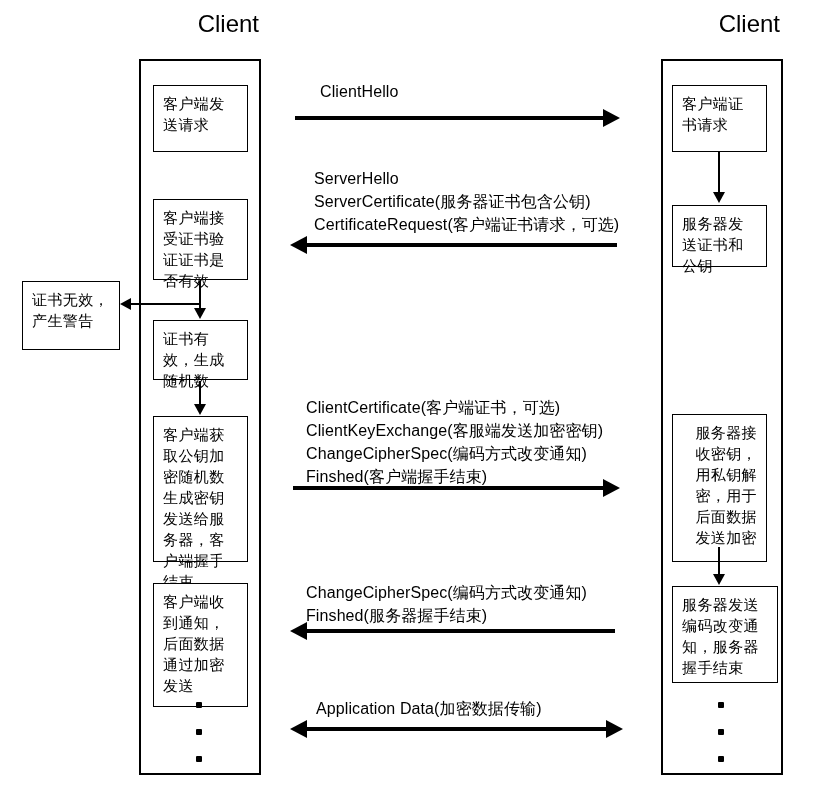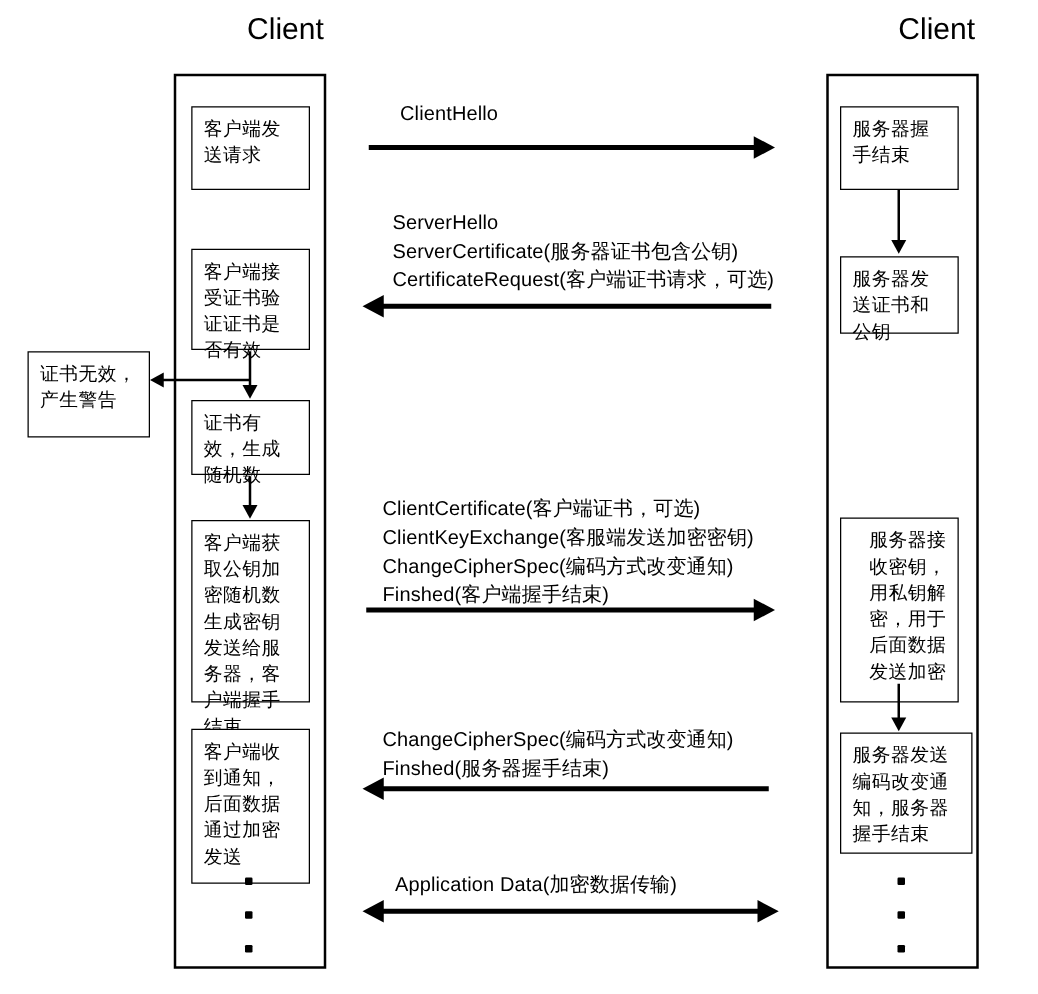--- a/index.html
+++ b/index.html
@@ -137,21 +137,21 @@
   <div class="act-box" style="left:153px; top:199px; width:95px; height:81px;">客户端接受证书验证证书是否有效</div>
 
   <div class="act-box" style="left:153px; top:320px; width:95px; height:60px;">证书有效，生成随机数</div>
 
   <div class="act-box" style="left:153px; top:416px; width:95px; height:146px;">客户端获取公钥加密随机数生成密钥发送给服务器，客户端握手结束</div>
 
   <div class="act-box" style="left:153px; top:583px; width:95px; height:124px;">客户端收到通知，后面数据通过加密发送</div>
 
   <div class="act-box" style="left:22px; top:281px; width:98px; height:69px;">证书无效，产生警告</div>
 
-  <div class="act-box" style="left:672px; top:85px; width:95px; height:67px;">服务器握手结束</div>
+  <div class="act-box" style="left:672px; top:85px; width:95px; height:67px;">客户端证书请求</div>
 
   <div class="act-box" style="left:672px; top:205px; width:95px; height:62px;">服务器发送证书和公钥</div>
 
   <div class="act-box" style="left:672px; top:414px; width:95px; height:148px;text-align:right;">服务器接收密钥，用私钥解密，用于后面数据发送加密</div>
 
   <div class="act-box" style="left:672px; top:586px; width:106px; height:97px;">服务器发送编码改变通知，服务器握手结束</div>
 
   <div class="thin-line-v" style="left:199px; top:281px; height:30px;"></div>
   <div class="thin-head-down" style="left:194px; top:308px;"></div>
 

